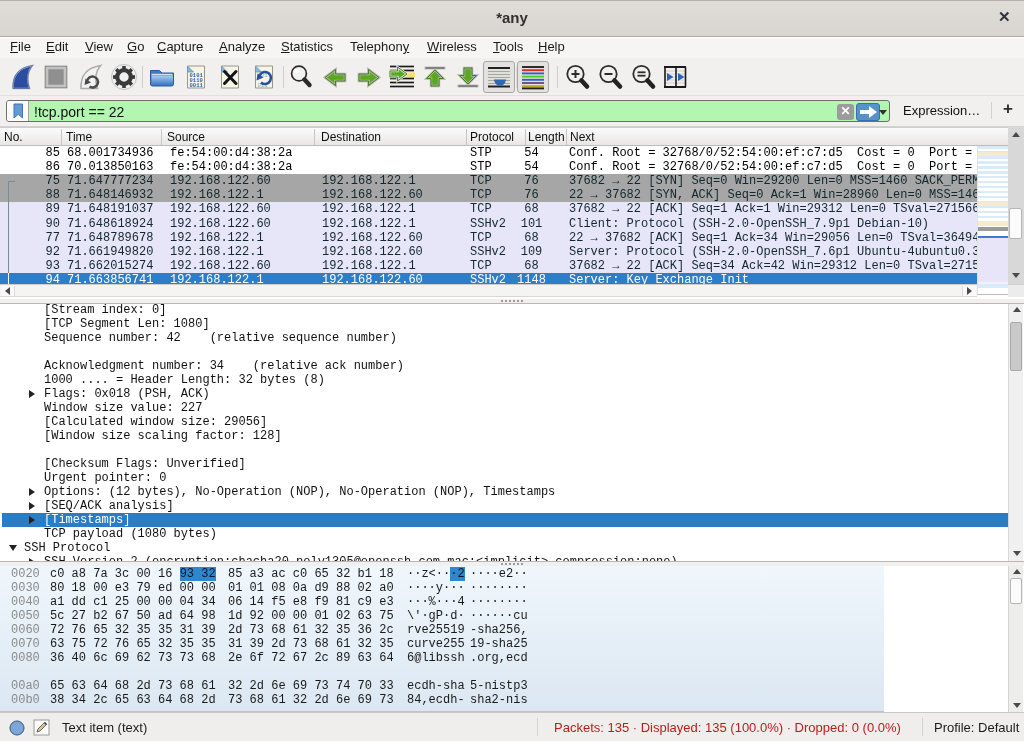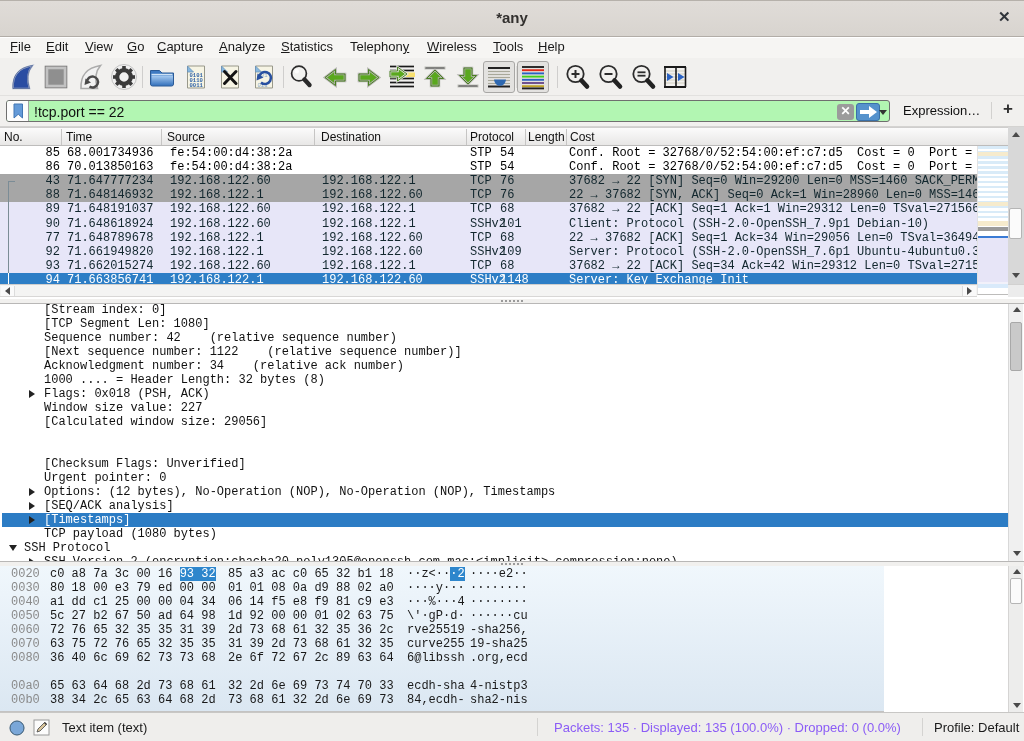--- a/index.html
+++ b/index.html
@@ -32,21 +32,21 @@
 #fplus{left:1003px;top:3px;font-size:17px;font-weight:bold;color:#2e2e2e}
 
 #plheader{left:0;top:127px;width:1024px;height:19px;background:linear-gradient(#fbfbfb,#e8e7e6);border-top:1px solid #cfcecd;border-bottom:1px solid #bdbcbb}
 .hc{position:absolute;top:2px;font-size:12px;color:#111}
 .hdiv{position:absolute;top:1px;width:1px;height:16px;background:#c6c5c4}
 #plrows{left:0;top:146px;width:977px;height:137.6px;overflow:hidden}
 .prow{position:absolute;left:0;width:977px;height:14.1px;line-height:14.1px;overflow:hidden}
 .prow span{position:absolute;top:0}
 .cno{left:0;width:60px;text-align:right}
 .ctime{left:67px}.csrc{left:170px}.cdst{left:322px}.cproto{left:470px}
-.clen{left:500px;width:63px;text-align:left}
+.clen{left:500px;width:63px;text-align:center}
 .cinfo{left:569px}
 .rw{color:#000}
 .rg{color:#12272e}
 .rl{color:#12272e}
 .rs{color:#fff}
 
 #minimap{left:977px;top:146px;width:31px;height:149px;background:#fff;border-left:1px solid #e2e2e2;border-bottom:1px solid #bdbcbb;overflow:hidden}
 
 .vsb{background:#d8d8d8}
 .sbthumb{position:absolute;background:#fbfbfb;border:1px solid #b5b5b5;border-radius:2px}
@@ -68,26 +68,26 @@
 .trid{position:absolute;width:0;height:0;border-left:4px solid transparent;border-right:4px solid transparent;border-top:6px solid #222;top:4px}
 #dsb{left:1008px;top:304px;width:15px;height:257px;background:#f0f0f0;border-left:1px solid #d8d8d8}
 
 #hexpane{left:0;top:566px;width:884px;height:146px;background:linear-gradient(#f0f7fc,#dbe7f2);border-bottom:1px solid #c4c3c2;overflow:hidden}
 .xrow{position:absolute;left:0;width:1024px;height:14px;line-height:14px;color:#191919}
 .xoff{position:absolute;left:11px;color:#8a8a8a}
 .xh1{position:absolute;left:50px}
 .xh2{position:absolute;left:228px}
 .xa1{position:absolute;left:407px}
 .xa2{position:absolute;left:470px}
-.xsel{background:#2e86cc;color:#ffffff}
+.xsel{background:#2e86cc;color:#0f172a}
 #xsb{left:1008px;top:566px;width:15px;height:146px;background:#ededec;border-left:1px solid #d5d4d3}
 
 #statusbar{left:0;top:712px;width:1024px;height:29px;background:#efeeec;border-top:1px solid #c8c7c5}
 #stext{left:62px;top:7px;font-size:13px;color:#1a1a1a}
-#spackets{left:554px;top:7px;font-size:13px;color:#8b5cf6;white-space:nowrap}
+#spackets{left:554px;top:7px;font-size:13px;color:#b91c1c;white-space:nowrap}
 #sprofile{left:934px;top:7px;font-size:13px;color:#1a1a1a;white-space:nowrap}
 .ssep{position:absolute;top:5px;width:1px;height:18px;background:#d4d3d1}
 </style>
 </head>
 <body>
 <div class="abs" id="titlebar"></div>
 <div class="abs" id="title">*any</div>
 <div class="abs" id="closex">✕</div>
 
 <div class="abs" id="menubar">
@@ -298,33 +298,33 @@
   <div class="abs" id="fplus">+</div>
 </div>
 
 <div class="abs" id="plheader">
   <span class="hc" style="left:4px">No.</span>
   <span class="hc" style="left:66px">Time</span>
   <span class="hc" style="left:167px">Source</span>
   <span class="hc" style="left:321px">Destination</span>
   <span class="hc" style="left:470px">Protocol</span>
   <span class="hc" style="left:528px">Length</span>
-  <span class="hc" style="left:570px">Cost</span>
+  <span class="hc" style="left:570px">Next</span>
   <span class="hdiv" style="left:61px"></span>
   <span class="hdiv" style="left:161px"></span>
   <span class="hdiv" style="left:314px"></span>
   <span class="hdiv" style="left:466px"></span>
   <span class="hdiv" style="left:525px"></span>
   <span class="hdiv" style="left:566px"></span>
 </div>
 
 <div class="abs mono" id="plrows" style="background:linear-gradient(180deg,#ffffff 0px,#ffffff 28.2px,#a6a6a6 28.2px,#a6a6a6 56.4px,#e7e6f8 56.4px,#e7e6f8 126.9px,#2d7ec6 126.9px,#2d7ec6 141px)">
 <div class="prow rw" style="top:0"><span class="cno">85</span><span class="ctime">68.001734936</span><span class="csrc">fe:54:00:d4:38:2a</span><span class="cproto">STP</span><span class="clen">54</span><span class="cinfo">Conf. Root = 32768/0/52:54:00:ef:c7:d5  Cost = 0  Port = 0x8005</span></div>
 <div class="prow rw" style="top:14.1px"><span class="cno">86</span><span class="ctime">70.013850163</span><span class="csrc">fe:54:00:d4:38:2a</span><span class="cproto">STP</span><span class="clen">54</span><span class="cinfo">Conf. Root = 32768/0/52:54:00:ef:c7:d5  Cost = 0  Port = 0x8005</span></div>
-<div class="prow rg" style="top:28.2px"><span class="cno">43</span><span class="ctime">71.647777234</span><span class="csrc">192.168.122.60</span><span class="cdst">192.168.122.1</span><span class="cproto">TCP</span><span class="clen">76</span><span class="cinfo">37682 → 22 [SYN] Seq=0 Win=29200 Len=0 MSS=1460 SACK_PERM=1 TSval=2715669 TSecr=0 WS=128</span></div>
+<div class="prow rg" style="top:28.2px"><span class="cno">75</span><span class="ctime">71.647777234</span><span class="csrc">192.168.122.60</span><span class="cdst">192.168.122.1</span><span class="cproto">TCP</span><span class="clen">76</span><span class="cinfo">37682 → 22 [SYN] Seq=0 Win=29200 Len=0 MSS=1460 SACK_PERM=1 TSval=2715669 TSecr=0 WS=128</span></div>
 <div class="prow rg" style="top:42.3px"><span class="cno">88</span><span class="ctime">71.648146932</span><span class="csrc">192.168.122.1</span><span class="cdst">192.168.122.60</span><span class="cproto">TCP</span><span class="clen">76</span><span class="cinfo">22 → 37682 [SYN, ACK] Seq=0 Ack=1 Win=28960 Len=0 MSS=1460 SACK_PERM=1 TSval=3649492</span></div>
 <div class="prow rl" style="top:56.4px"><span class="cno">89</span><span class="ctime">71.648191037</span><span class="csrc">192.168.122.60</span><span class="cdst">192.168.122.1</span><span class="cproto">TCP</span><span class="clen">68</span><span class="cinfo">37682 → 22 [ACK] Seq=1 Ack=1 Win=29312 Len=0 TSval=2715669 TSecr=3649492</span></div>
 <div class="prow rl" style="top:70.5px"><span class="cno">90</span><span class="ctime">71.648618924</span><span class="csrc">192.168.122.60</span><span class="cdst">192.168.122.1</span><span class="cproto">SSHv2</span><span class="clen">101</span><span class="cinfo">Client: Protocol (SSH-2.0-OpenSSH_7.9p1 Debian-10)</span></div>
 <div class="prow rl" style="top:84.6px"><span class="cno">77</span><span class="ctime">71.648789678</span><span class="csrc">192.168.122.1</span><span class="cdst">192.168.122.60</span><span class="cproto">TCP</span><span class="clen">68</span><span class="cinfo">22 → 37682 [ACK] Seq=1 Ack=34 Win=29056 Len=0 TSval=3649493 TSecr=2715670</span></div>
 <div class="prow rl" style="top:98.7px"><span class="cno">92</span><span class="ctime">71.661949820</span><span class="csrc">192.168.122.1</span><span class="cdst">192.168.122.60</span><span class="cproto">SSHv2</span><span class="clen">109</span><span class="cinfo">Server: Protocol (SSH-2.0-OpenSSH_7.6p1 Ubuntu-4ubuntu0.3)</span></div>
 <div class="prow rl" style="top:112.8px"><span class="cno">93</span><span class="ctime">71.662015274</span><span class="csrc">192.168.122.60</span><span class="cdst">192.168.122.1</span><span class="cproto">TCP</span><span class="clen">68</span><span class="cinfo">37682 → 22 [ACK] Seq=34 Ack=42 Win=29312 Len=0 TSval=2715673 TSecr=3649496</span></div>
 <div class="prow rs" style="top:126.9px"><span class="cno">94</span><span class="ctime">71.663856741</span><span class="csrc">192.168.122.1</span><span class="cdst">192.168.122.60</span><span class="cproto">SSHv2</span><span class="clen">1148</span><span class="cinfo">Server: Key Exchange Init</span></div>
 <div class="abs" style="left:8px;top:35px;width:7px;height:1px;background:#7b8c96"></div>
 <div class="abs" style="left:8px;top:35px;width:1px;height:92px;background:#7b8c96"></div>
 <div class="abs" style="left:8px;top:127px;width:1px;height:14px;background:#ffffff"></div>
@@ -356,26 +356,26 @@
 <div class="abs" id="plcorner"></div>
 
 <div class="abs splitter" style="top:299px;height:4px">
     <span class="dots" style="top:1px"></span>
   </div>
 
 <div class="abs mono" id="details">
 <div class="drow" style="top:-1px"><span class="abs" style="left:44px">[Stream index: 0]</span></div>
 <div class="drow" style="top:13px"><span class="abs" style="left:44px">[TCP Segment Len: 1080]</span></div>
 <div class="drow" style="top:27px"><span class="abs" style="left:44px">Sequence number: 42    (relative sequence number)</span></div>
-<div class="drow" style="top:41px"><span class="abs" style="left:44px">[Next sequence number: 1122    (relative sequence number)]</span></div>
 <div class="drow" style="top:55px"><span class="abs" style="left:44px">Acknowledgment number: 34    (relative ack number)</span></div>
 <div class="drow" style="top:69px"><span class="abs" style="left:44px">1000 .... = Header Length: 32 bytes (8)</span></div>
 <div class="drow" style="top:83px"><span class="tri" style="left:29px"></span><span class="abs" style="left:44px">Flags: 0x018 (PSH, ACK)</span></div>
 <div class="drow" style="top:97px"><span class="abs" style="left:44px">Window size value: 227</span></div>
 <div class="drow" style="top:111px"><span class="abs" style="left:44px">[Calculated window size: 29056]</span></div>
+<div class="drow" style="top:125px"><span class="abs" style="left:44px">[Window size scaling factor: 128]</span></div>
 <div class="drow" style="top:153px"><span class="abs" style="left:44px">[Checksum Flags: Unverified]</span></div>
 <div class="drow" style="top:167px"><span class="abs" style="left:44px">Urgent pointer: 0</span></div>
 <div class="drow" style="top:181px"><span class="tri" style="left:29px"></span><span class="abs" style="left:44px">Options: (12 bytes), No-Operation (NOP), No-Operation (NOP), Timestamps</span></div>
 <div class="drow dsel" style="top:209px;left:2px;width:1006px"><span class="tri" style="left:27px"></span><span class="abs" style="left:42px">[Timestamps]</span></div>
 <div class="drow" style="top:195px"><span class="tri" style="left:29px"></span><span class="abs" style="left:44px">[SEQ/ACK analysis]</span></div>
 <div class="drow" style="top:223px"><span class="abs" style="left:44px">TCP payload (1080 bytes)</span></div>
 <div class="drow" style="top:237px"><span class="trid" style="left:9px"></span><span class="abs" style="left:24px">SSH Protocol</span></div>
 <div class="drow" style="top:251px"><span class="tri" style="left:29px"></span><span class="abs" style="left:44px">SSH Version 2 (encryption:chacha20_poly1305@openssh.com mac:&lt;implicit&gt; compression:none)</span></div>
 </div>
 <div class="abs" id="dsb">
@@ -389,21 +389,21 @@
   </div>
 
 <div class="abs mono" id="hexpane">
 <div class="xrow" style="top:1px"><span class="xoff">0020</span><span class="xh1">c0 a8 7a 3c 00 16 <span class="xsel">93 32</span></span><span class="xh2">85 a3 ac c0 65 32 b1 18</span><span class="xa1">··z&lt;··<span class="xsel">·2</span></span><span class="xa2">····e2··</span></div>
 <div class="xrow" style="top:15px"><span class="xoff">0030</span><span class="xh1">80 18 00 e3 79 ed 00 00</span><span class="xh2">01 01 08 0a d9 88 02 a0</span><span class="xa1">····y···</span><span class="xa2">········</span></div>
 <div class="xrow" style="top:29px"><span class="xoff">0040</span><span class="xh1">a1 dd c1 25 00 00 04 34</span><span class="xh2">06 14 f5 e8 f9 81 c9 e3</span><span class="xa1">···%···4</span><span class="xa2">········</span></div>
 <div class="xrow" style="top:43px"><span class="xoff">0050</span><span class="xh1">5c 27 b2 67 50 ad 64 98</span><span class="xh2">1d 92 00 00 01 02 63 75</span><span class="xa1">\'·gP·d·</span><span class="xa2">······cu</span></div>
 <div class="xrow" style="top:57px"><span class="xoff">0060</span><span class="xh1">72 76 65 32 35 35 31 39</span><span class="xh2">2d 73 68 61 32 35 36 2c</span><span class="xa1">rve25519</span><span class="xa2">-sha256,</span></div>
 <div class="xrow" style="top:71px"><span class="xoff">0070</span><span class="xh1">63 75 72 76 65 32 35 35</span><span class="xh2">31 39 2d 73 68 61 32 35</span><span class="xa1">curve255</span><span class="xa2">19-sha25</span></div>
 <div class="xrow" style="top:85px"><span class="xoff">0080</span><span class="xh1">36 40 6c 69 62 73 73 68</span><span class="xh2">2e 6f 72 67 2c 89 63 64</span><span class="xa1">6@libssh</span><span class="xa2">.org,ecd</span></div>
-<div class="xrow" style="top:113px"><span class="xoff">00a0</span><span class="xh1">65 63 64 68 2d 73 68 61</span><span class="xh2">32 2d 6e 69 73 74 70 33</span><span class="xa1">ecdh-sha</span><span class="xa2">4-nistp3</span></div>
+<div class="xrow" style="top:113px"><span class="xoff">00a0</span><span class="xh1">65 63 64 68 2d 73 68 61</span><span class="xh2">32 2d 6e 69 73 74 70 33</span><span class="xa1">ecdh-sha</span><span class="xa2">5-nistp3</span></div>
 <div class="xrow" style="top:127px"><span class="xoff">00b0</span><span class="xh1">38 34 2c 65 63 64 68 2d</span><span class="xh2">73 68 61 32 2d 6e 69 73</span><span class="xa1">84,ecdh-</span><span class="xa2">sha2-nis</span></div>
 </div>
 <div class="abs" id="xsb">
 <span class="arr aup" style="left:4px;top:3px"></span>
 <span class="arr adn" style="left:4px;top:137px"></span>
 <span class="sbthumb" style="left:1px;top:12px;width:12px;height:26px"></span>
 </div>
 
 <div class="abs" id="statusbar">
   <svg class="abs" style="left:9px;top:7px" width="16" height="16" viewBox="0 0 16 16">

